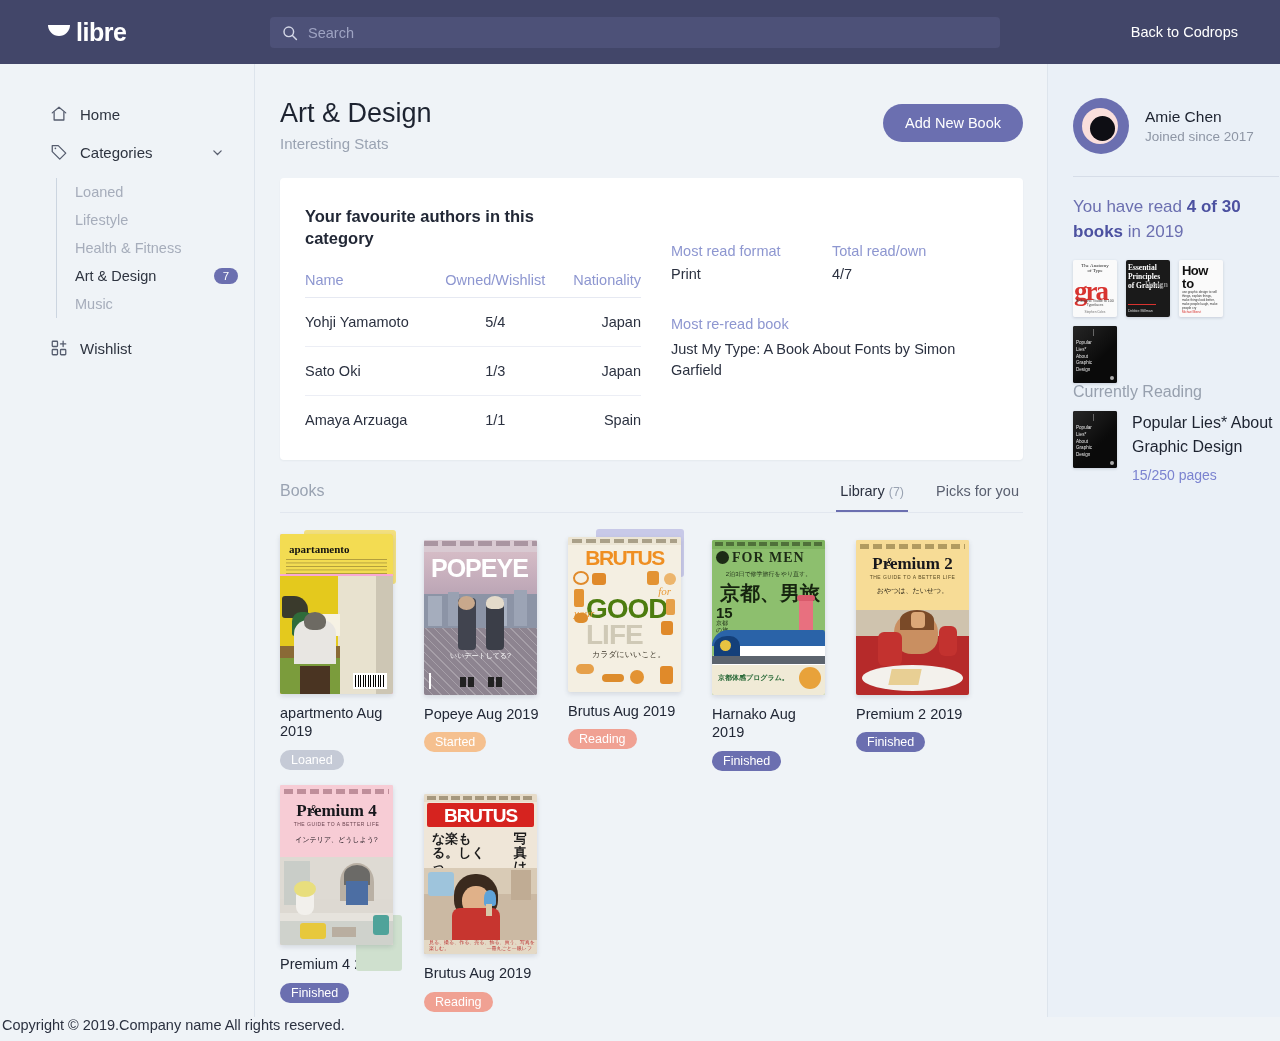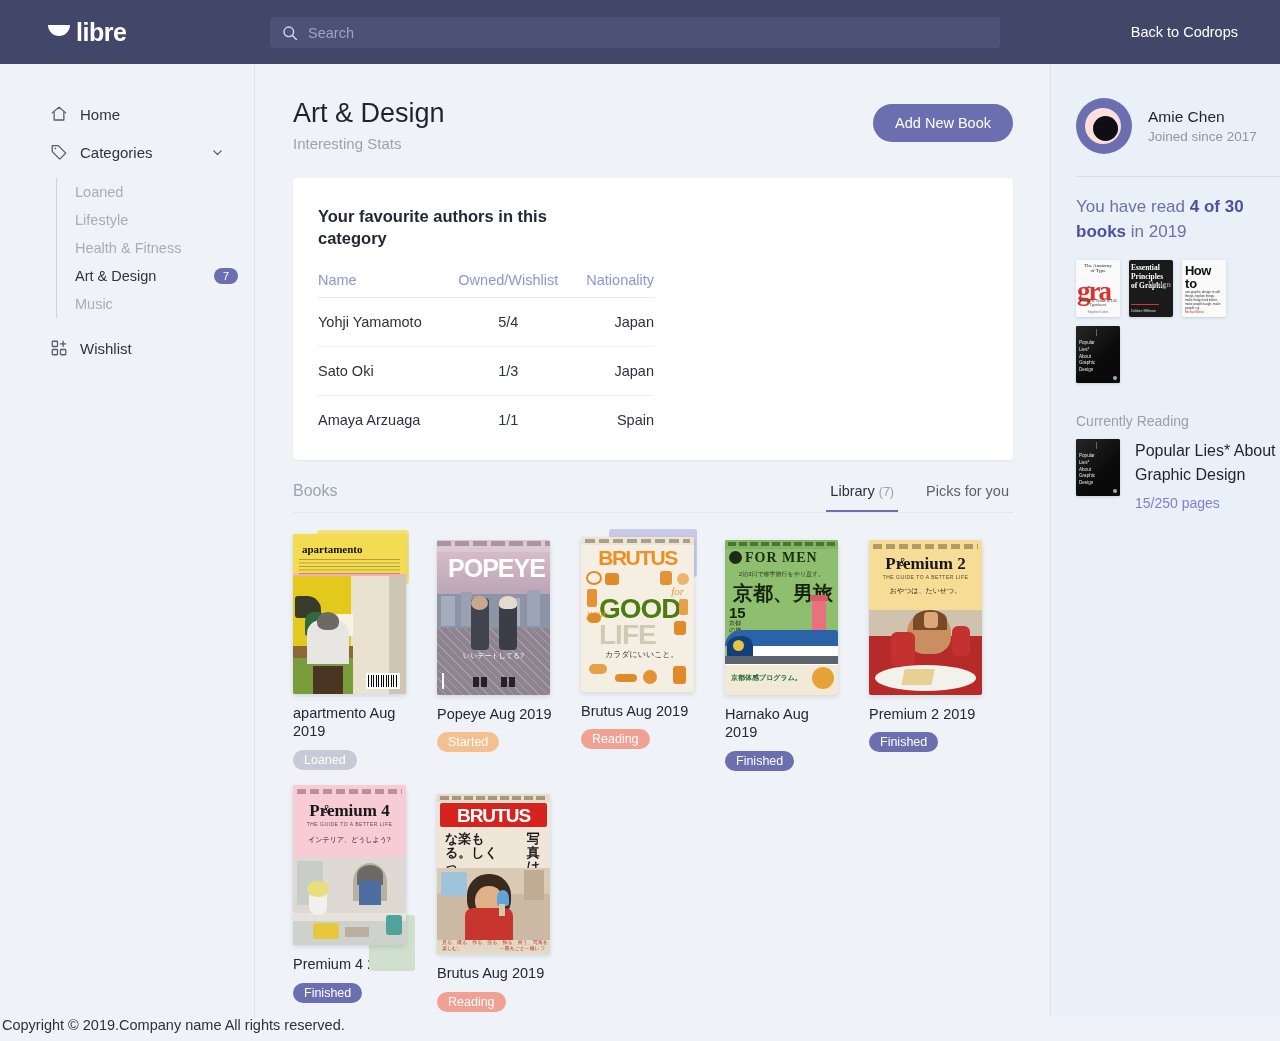--- a/index.html
+++ b/index.html
@@ -46,21 +46,21 @@
   }
   .search-input::placeholder { color: #9ea3c2; }
   .back-link {
     position: absolute; right: 42px; top: 0; height: 64px;
     display: flex; align-items: center;
     color: #fff; font-size: 14.5px; text-decoration: none;
     cursor: pointer;
   }
 
   
-  .shell { display: flex; height: 953px; gap: 13px; }
+  .shell { display: flex; height: 953px; }
 
   
   .sidebar {
     width: 255px; flex: 0 0 255px;
     background: #eff3f7; border-right: 1px solid #dde4ec;
     padding-top: 34px;
   }
   .nav-top { display: flex; align-items: center; gap: 12px; padding: 0 20px 0 50px;
              height: 32px; cursor: pointer; position: relative; }
   .nav-top .nav-label { font-size: 15px; color: #2e3440; }
@@ -167,21 +167,21 @@
     border-radius: 50%; background: #0e0e14;
   }
   .uname { font-size: 15.5px; color: #1d2330; }
   .ujoined { font-size: 13.5px; color: #8e96a5; margin-top: 3px; }
   .divider { height: 1px; background: #d6dde8; margin: 22px 0 18px 0; }
   .readline { font-size: 17px; color: #6b6fb0; line-height: 1.45; }
   .readline b { color: #4c51a0; }
   .mini-grid { display: flex; flex-wrap: wrap; gap: 9px; margin-top: 16px; width: 200px; }
   .mini { width: 44px; height: 57px; border-radius: 2px; overflow: hidden;
           box-shadow: 0 1px 3px rgba(40,50,80,.18); }
-  .cr-label { font-size: 14px; color: #97a0ae; margin-top: 30px; }
+  .cr-label { font-size: 16px; color: #97a0ae; }
   .cr-body { display: flex; gap: 15px; margin-top: 10px; }
   .cr-cover { width: 44px; height: 57px; flex: 0 0 44px; border-radius: 2px;
               overflow: hidden; box-shadow: 0 1px 3px rgba(40,50,80,.18); }
   .cr-title { font-size: 16px; color: #1d2330; line-height: 1.5; }
   .cr-pages { font-size: 14px; color: #7b83d0; margin-top: 8px; }
 
   
   .footer {
     position: absolute; left: 0; bottom: 0; width: 1280px; height: 24px;
     font-size: 14.5px; color: #2b3140; padding-left: 2px;
@@ -299,20 +299,36 @@
             </tr>
             <tr>
               <td>Amaya Arzuaga</td>
               <td class="c2">1/1</td>
               <td class="c3">Spain</td>
             </tr>
           </tbody>
         </table>
       </div>
 
+      <div class="stats-right">
+        <div class="stat-row">
+          <div class="stat-block">
+            <div class="stat-label">Most read format</div>
+            <div class="stat-value">Print</div>
+          </div>
+          <div class="stat-block">
+            <div class="stat-label">Total read/own</div>
+            <div class="stat-value">4/7</div>
+          </div>
+        </div>
+        <div class="stat-block wide">
+          <div class="stat-label">Most re-read book</div>
+          <div class="stat-value multiline">Just My Type: A Book About Fonts by Simon Garfield</div>
+        </div>
+      </div>
     </section>
 
     <div class="books-head">
       <div class="books-label">Books</div>
       <div class="tabs">
         <div class="tab active">
           <span>Library</span>
           <span class="cnt">(7)</span>
         </div>
         <div class="tab">
@@ -355,21 +371,21 @@
             <div style="position:absolute;left:0;top:0;right:0;height:12px;background:#d9cad2;"></div>
             <div style="position:absolute;left:0;top:1px;right:0;height:5px;background:repeating-linear-gradient(90deg,#7a6070 0 14px,transparent 14px 18px);opacity:.5;"></div>
             <div style="position:absolute;left:0;top:12px;right:0;height:46px;background:linear-gradient(#d5bcc6,#b9a3b4);"></div>
             <div style="position:absolute;left:0;top:54px;right:0;height:34px;background:#8c94a6;"></div>
             <div style="position:absolute;left:4px;top:56px;width:14px;height:30px;background:#a5adbd;"></div>
             <div style="position:absolute;left:24px;top:52px;width:11px;height:34px;background:#99a1b2;"></div>
             <div style="position:absolute;right:10px;top:50px;width:13px;height:36px;background:#9ca4b5;"></div>
             <div style="position:absolute;right:30px;top:58px;width:9px;height:28px;background:#aab2c2;"></div>
             <div style="position:absolute;left:0;top:88px;right:0;bottom:0;background:#8d8490;"></div>
             <div style="position:absolute;left:0;top:88px;right:0;bottom:0;background:repeating-linear-gradient(45deg,rgba(255,255,255,.22) 0 1px,transparent 1px 6px);"></div>
-            <div style="position:absolute;left:7px;top:14px;right:1px;height:28px;color:#fff;font:900 25px 'Liberation Sans',sans-serif;text-align:center;letter-spacing:-1px;">POPEYE</div>
+            <div style="position:absolute;left:7px;top:14px;right:1px;height:28px;color:#fff;font:900 25px 'Liberation Sans',sans-serif;text-align:left;letter-spacing:-1px;">POPEYE</div>
             <div style="position:absolute;left:34px;top:58px;width:18px;height:52px;background:#41444f;border-radius:4px;"></div>
             <div style="position:absolute;left:34px;top:56px;width:17px;height:14px;background:#c8a88c;border-radius:50%;"></div>
             <div style="position:absolute;left:62px;top:60px;width:18px;height:50px;background:#3b3e48;border-radius:4px;"></div>
             <div style="position:absolute;left:62px;top:56px;width:18px;height:13px;background:#e4dbcb;border-radius:50% 50% 30% 30%;"></div>
             <div style="position:absolute;left:36px;bottom:8px;width:6px;height:10px;background:#222;"></div>
             <div style="position:absolute;left:44px;bottom:8px;width:6px;height:10px;background:#222;"></div>
             <div style="position:absolute;left:64px;bottom:8px;width:6px;height:10px;background:#222;"></div>
             <div style="position:absolute;left:72px;bottom:8px;width:6px;height:10px;background:#222;"></div>
             <div style="position:absolute;left:6px;bottom:34px;right:6px;text-align:center;color:#fff;font-size:7px;">いいデートしてる?</div>
             <div style="position:absolute;left:5px;bottom:6px;width:2px;height:16px;background:#fff;"></div>

